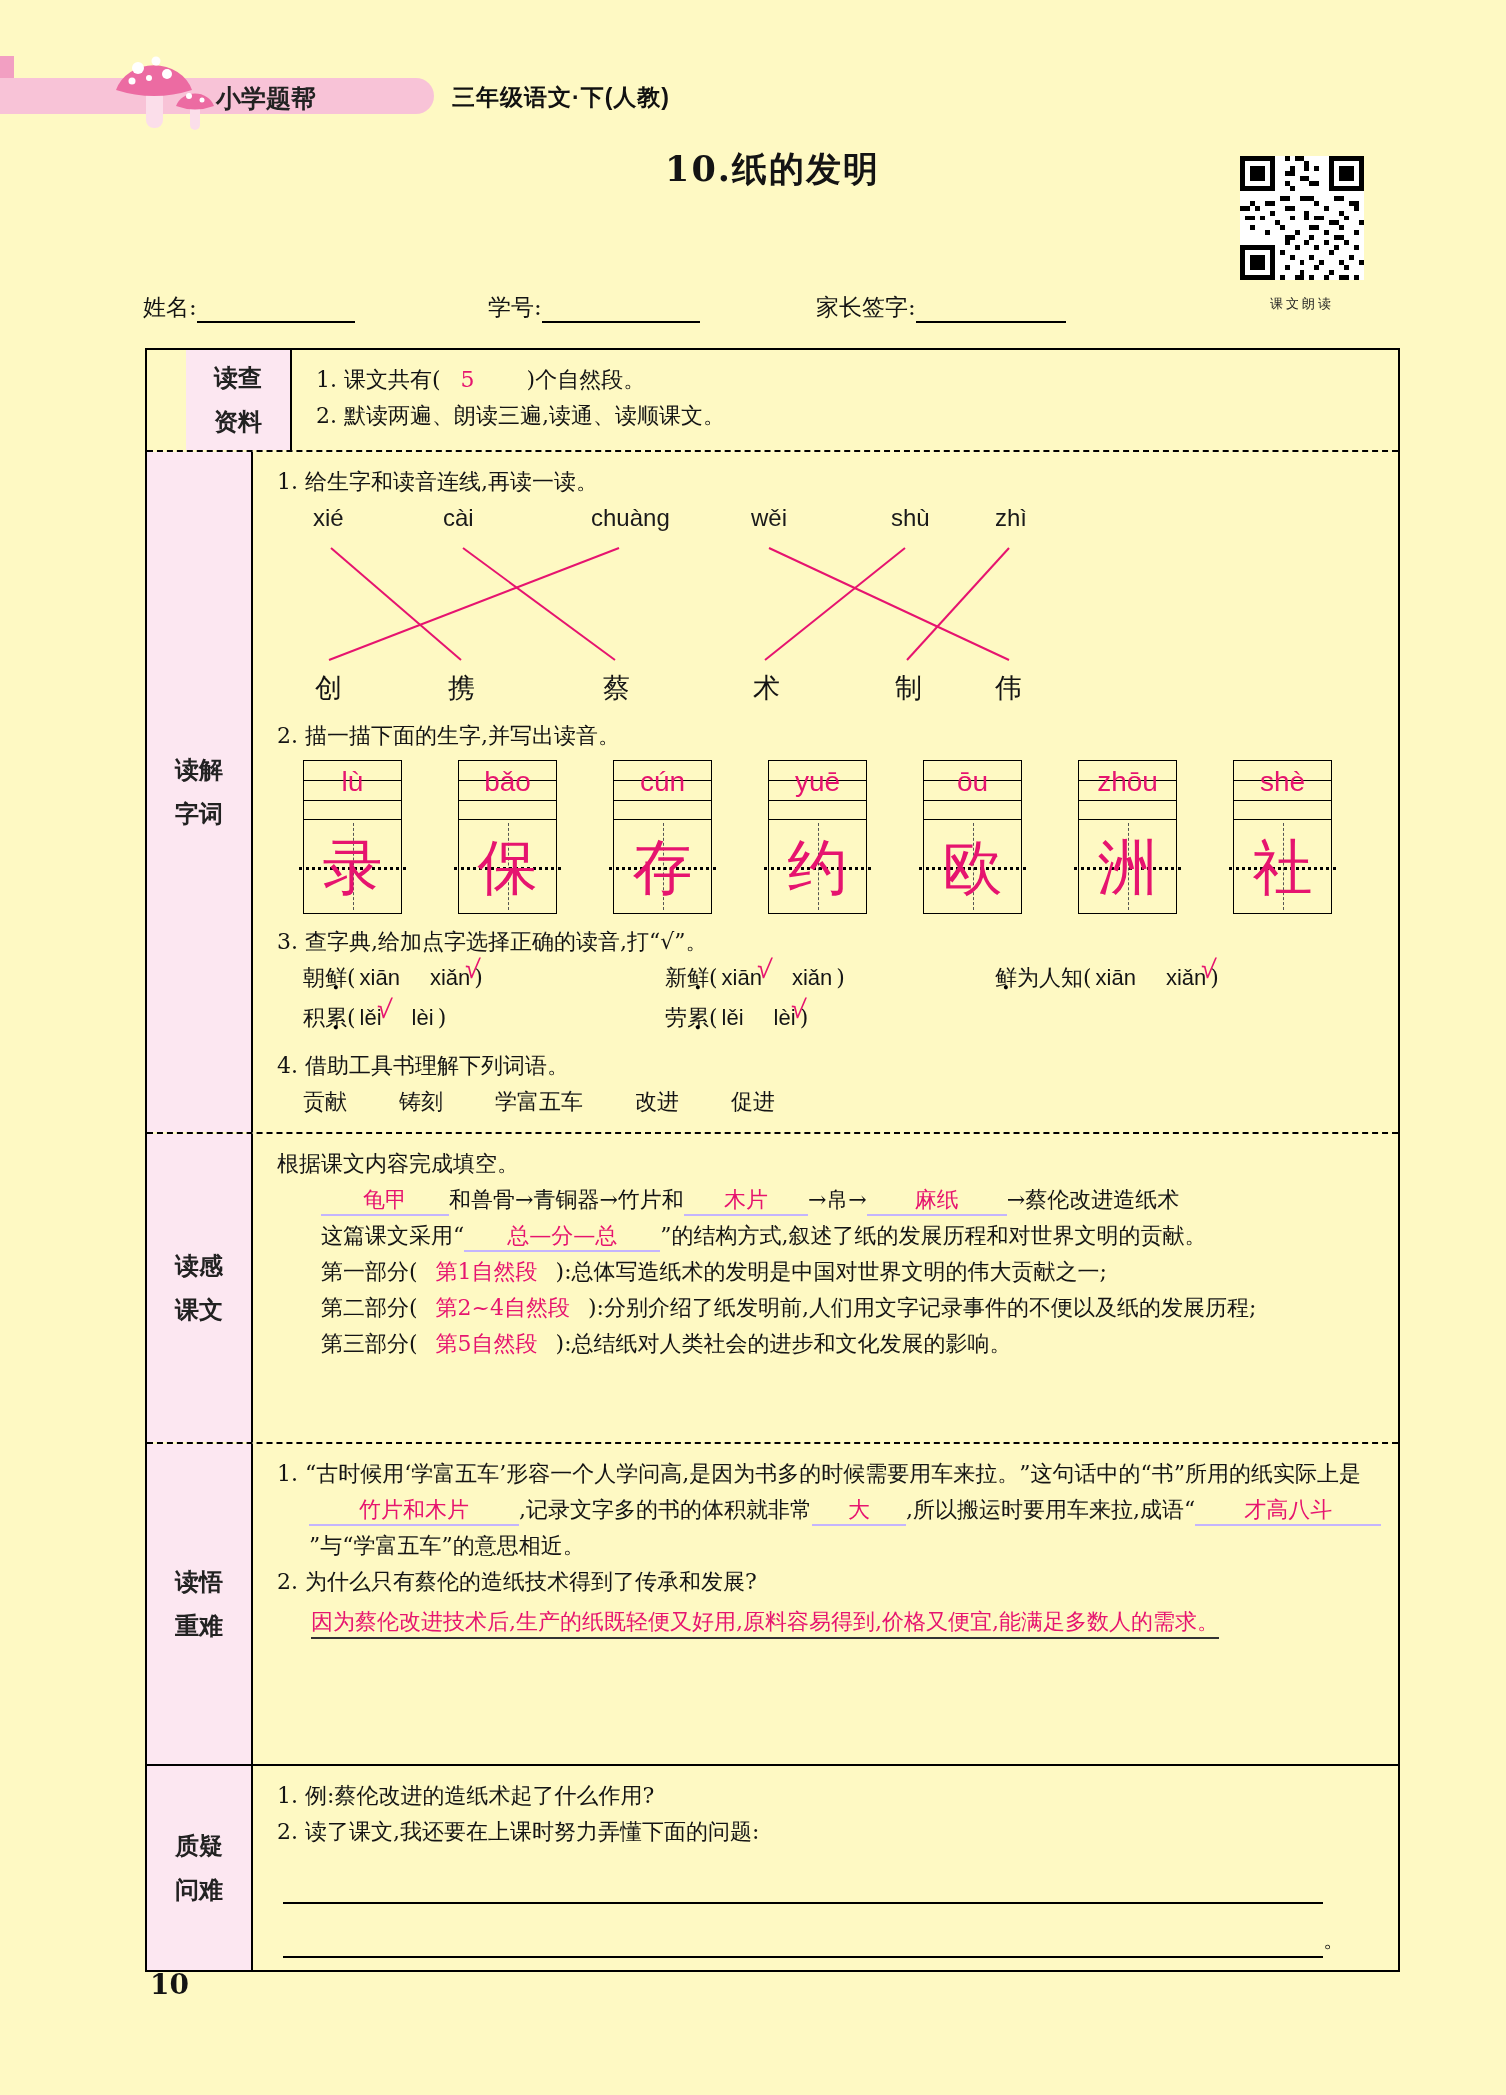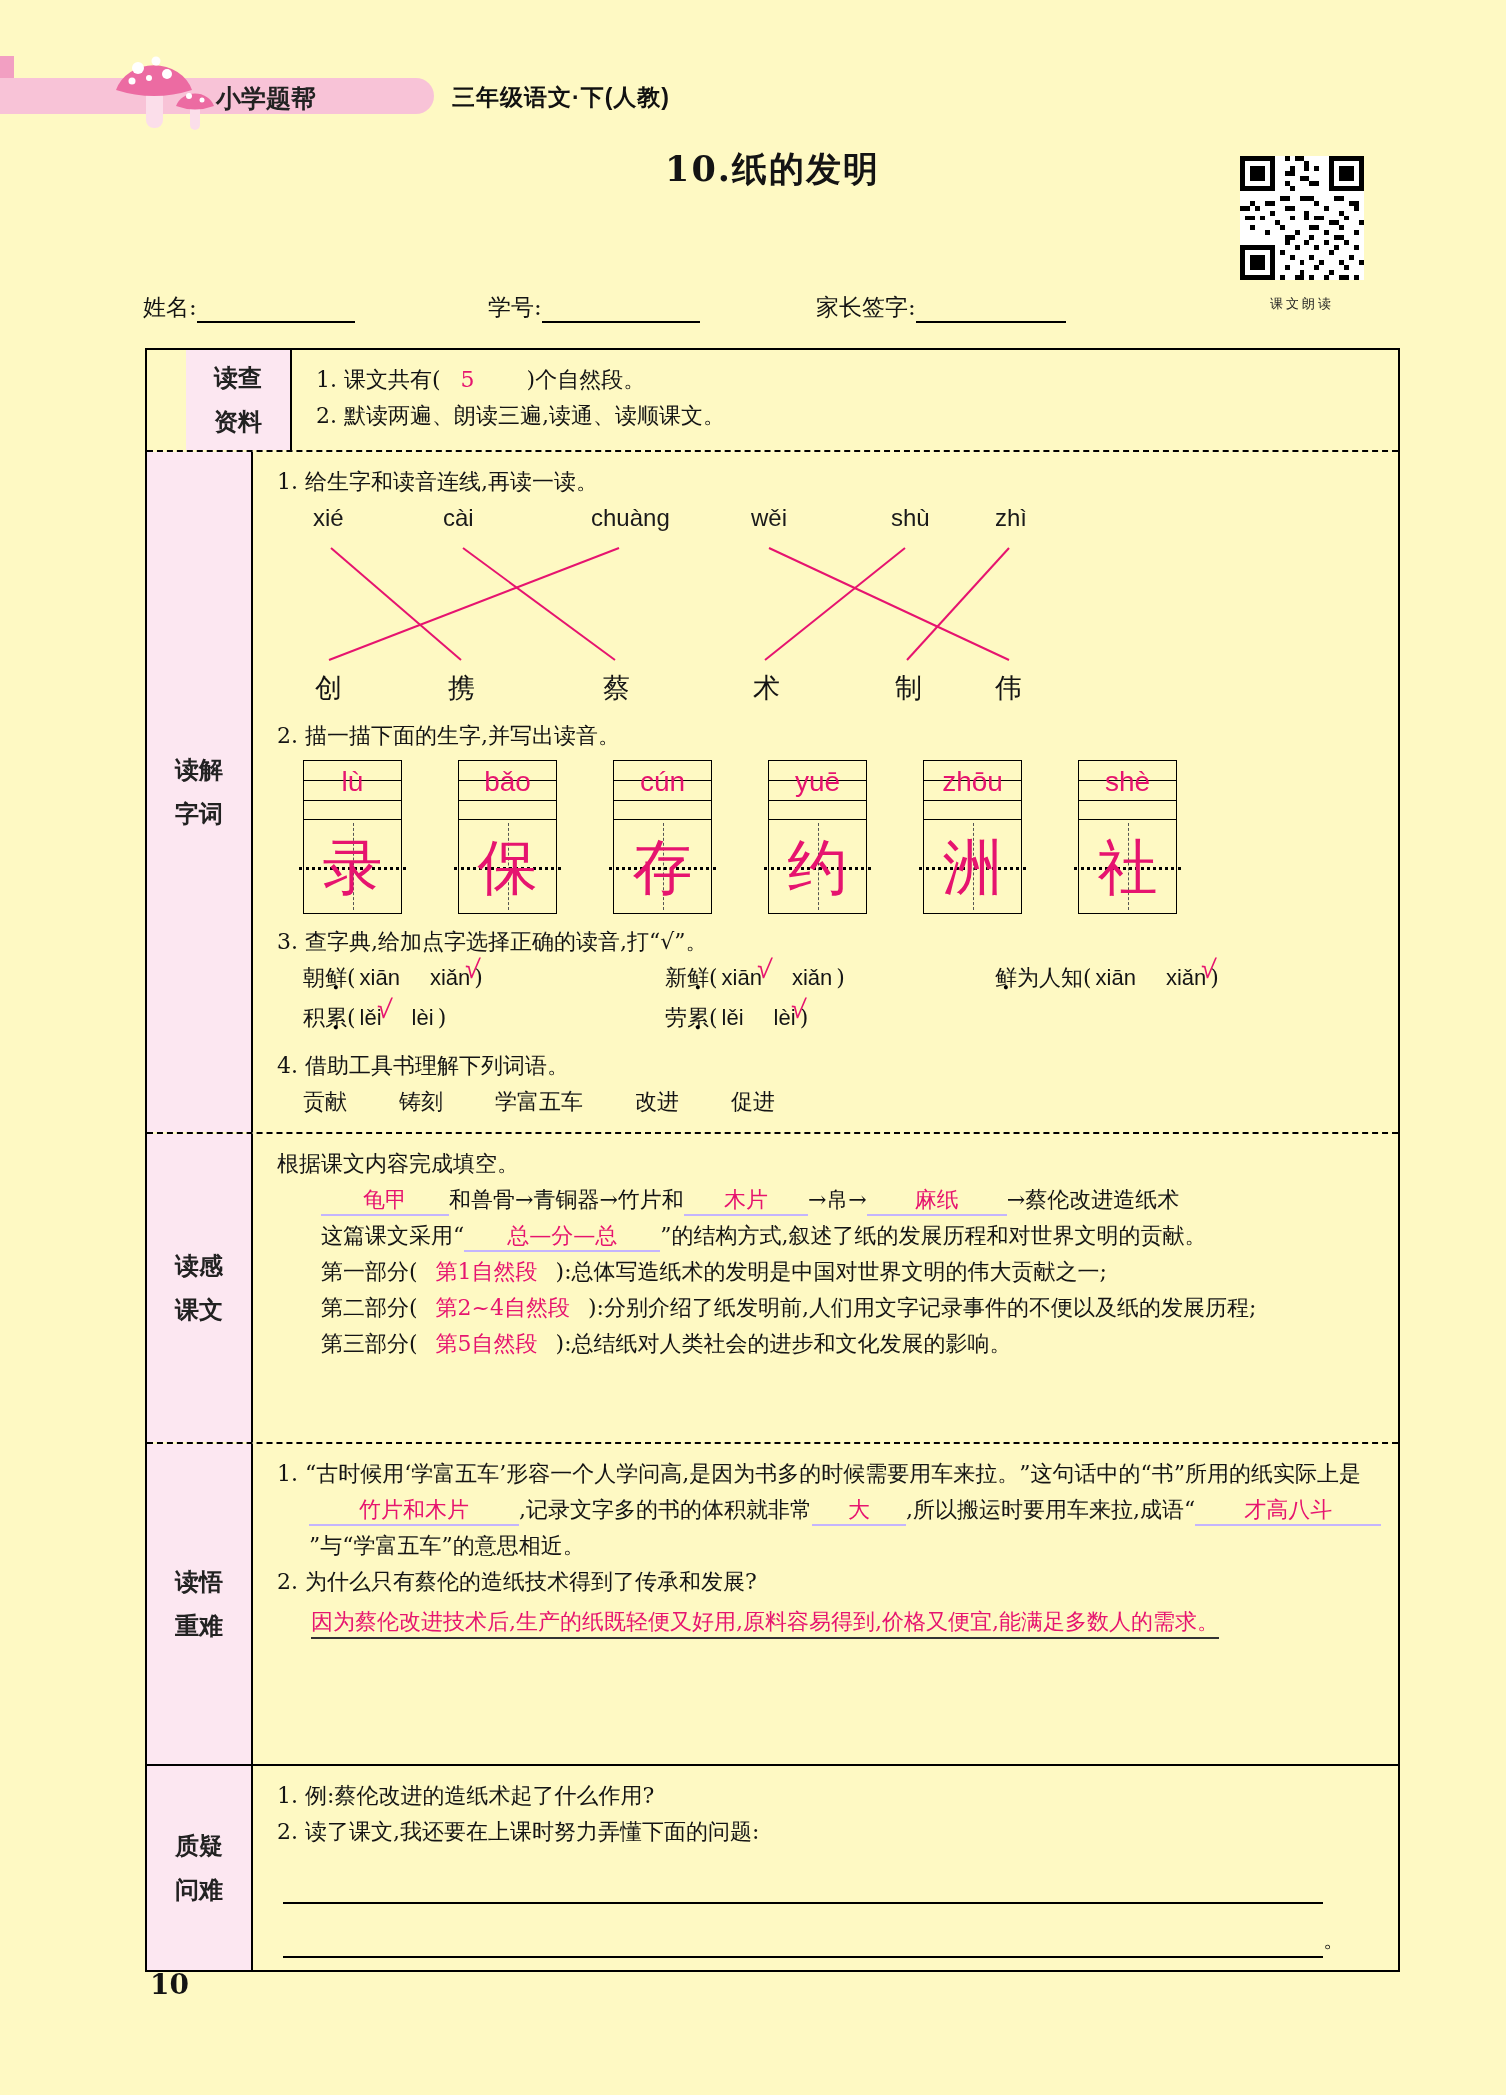--- a/index.html
+++ b/index.html
@@ -289,20 +289,28 @@
           <div class="tbox">
             <div class="pgrid">
                 <span class="ppy">yuē</span>
               </div>
             <div class="tsquare">
                 <span class="tchar">约</span>
               </div>
           </div>
           <div class="tbox">
             <div class="pgrid">
+                <span class="ppy">ōu</span>
+              </div>
+            <div class="tsquare">
+                <span class="tchar">欧</span>
+              </div>
+          </div>
+          <div class="tbox">
+            <div class="pgrid">
                 <span class="ppy">zhōu</span>
               </div>
             <div class="tsquare">
                 <span class="tchar">洲</span>
               </div>
           </div>
           <div class="tbox">
             <div class="pgrid">
                 <span class="ppy">shè</span>
               </div>

